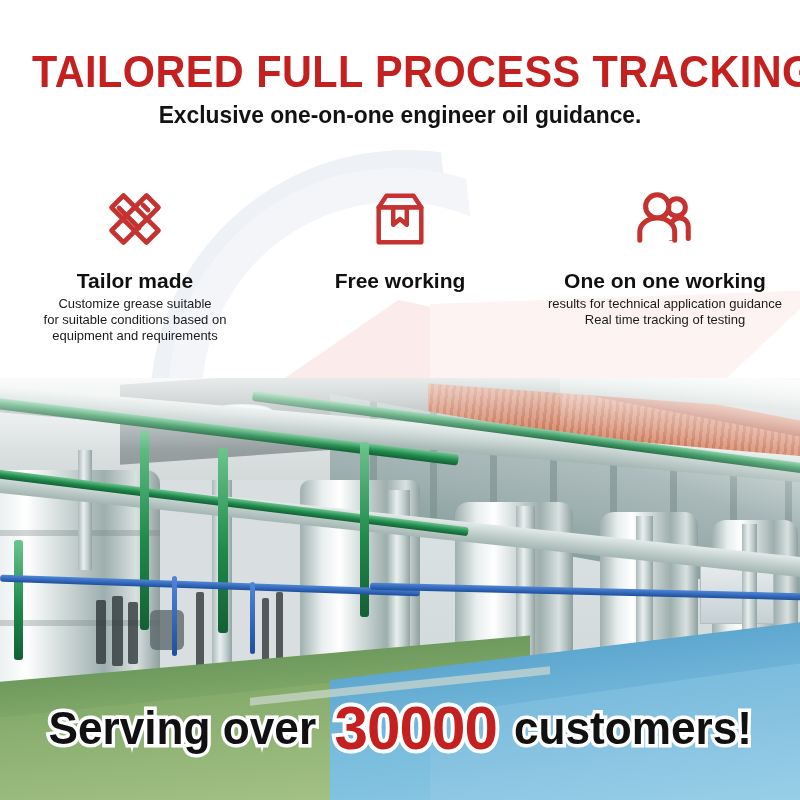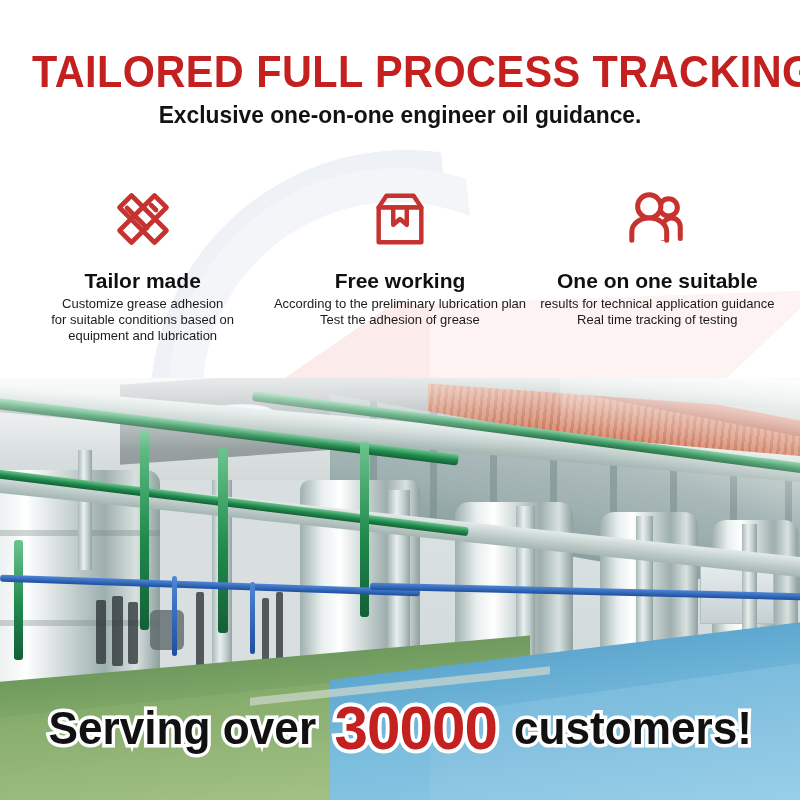--- a/index.html
+++ b/index.html
@@ -47,21 +47,21 @@
   .subhead{
     position:absolute;left:0;top:100px;width:800px;text-align:center;
     font-size:24px;line-height:30px;font-weight:bold;color:#121212;
     transform:scaleX(0.95);transform-origin:center;white-space:nowrap;
   }
 
   
   .features{
     position:absolute;left:0;top:183px;width:800px;height:160px;
     display:flex;align-items:flex-start;justify-content:space-between;
-    padding:0 14px;box-sizing:border-box;z-index:3;
+    padding:0 6px;box-sizing:border-box;z-index:3;
   }
   .feature{width:258px;display:flex;flex-direction:column;align-items:center;}
   .feat-icon{height:72px;display:flex;align-items:center;justify-content:center;margin-bottom:14px;}
   .feat-title{
     font-size:21px;font-weight:bold;color:#101010;line-height:24px;
     margin-bottom:3px;white-space:nowrap;
   }
   .feat-desc{
     font-size:13px;line-height:16px;color:#1b1b1b;text-align:center;
   }
@@ -288,51 +288,47 @@
             <path d="M20.5 8.5 L8.5 20.5 L43.5 55.5 L55.5 43.5 Z"></path>
             <path d="M16 21 L22 27"></path>
             <path d="M23 28 L29 34"></path>
             <path d="M30 35 L36 41"></path>
             <path d="M43.5 8.5 L55.5 20.5 L20.5 55.5 L8.5 43.5 Z"></path>
             <path d="M45 23 L40 18"></path>
           </svg>
         </div>
         <div class="feat-title">Tailor made</div>
         <div class="feat-desc">
-          <div>Customize grease adhesion</div>
+          <div>Customize grease suitable</div>
           <div>for suitable conditions based on</div>
-          <div>equipment and lubrication</div>
+          <div>equipment and requirements</div>
         </div>
       </div>
 
       <div class="feature">
         <div class="feat-icon">
           <svg width="62" height="62" viewBox="0 0 64 64" fill="none" stroke="#c5322f" stroke-width="4.6" stroke-linecap="round" stroke-linejoin="round">
             <path d="M10 20 L18 8 L46 8 L54 20 Z"></path>
             <path d="M10 20 L10 56 L54 56 L54 20 Z"></path>
             <path d="M25 20 L25 38 L32 32 L39 38 L39 20"></path>
           </svg>
         </div>
         <div class="feat-title">Free working</div>
-        <div class="feat-desc">
-          <div>According to the preliminary lubrication plan</div>
-          <div>Test the adhesion of grease</div>
-        </div>
       </div>
 
       <div class="feature">
         <div class="feat-icon">
           <svg width="62" height="62" viewBox="0 0 64 64" fill="none" stroke="#c5322f" stroke-width="5.2" stroke-linecap="round" stroke-linejoin="round">
             <circle cx="44" cy="20" r="9"></circle>
             <path d="M38 52 L38 40 A9 9 0 0 1 56 40 L56 52"></path>
             <circle cx="24" cy="19" r="12" fill="#ffffff"></circle>
             <path d="M6 54 L6 45 A18 14 0 0 1 42 45 L42 54" fill="#ffffff"></path>
           </svg>
         </div>
-        <div class="feat-title">One on one suitable</div>
+        <div class="feat-title">One on one working</div>
         <div class="feat-desc">
           <div>results for technical application guidance</div>
           <div>Real time tracking of testing</div>
         </div>
       </div>
 
     </div>
   </div>
 
   <div class="banner">

